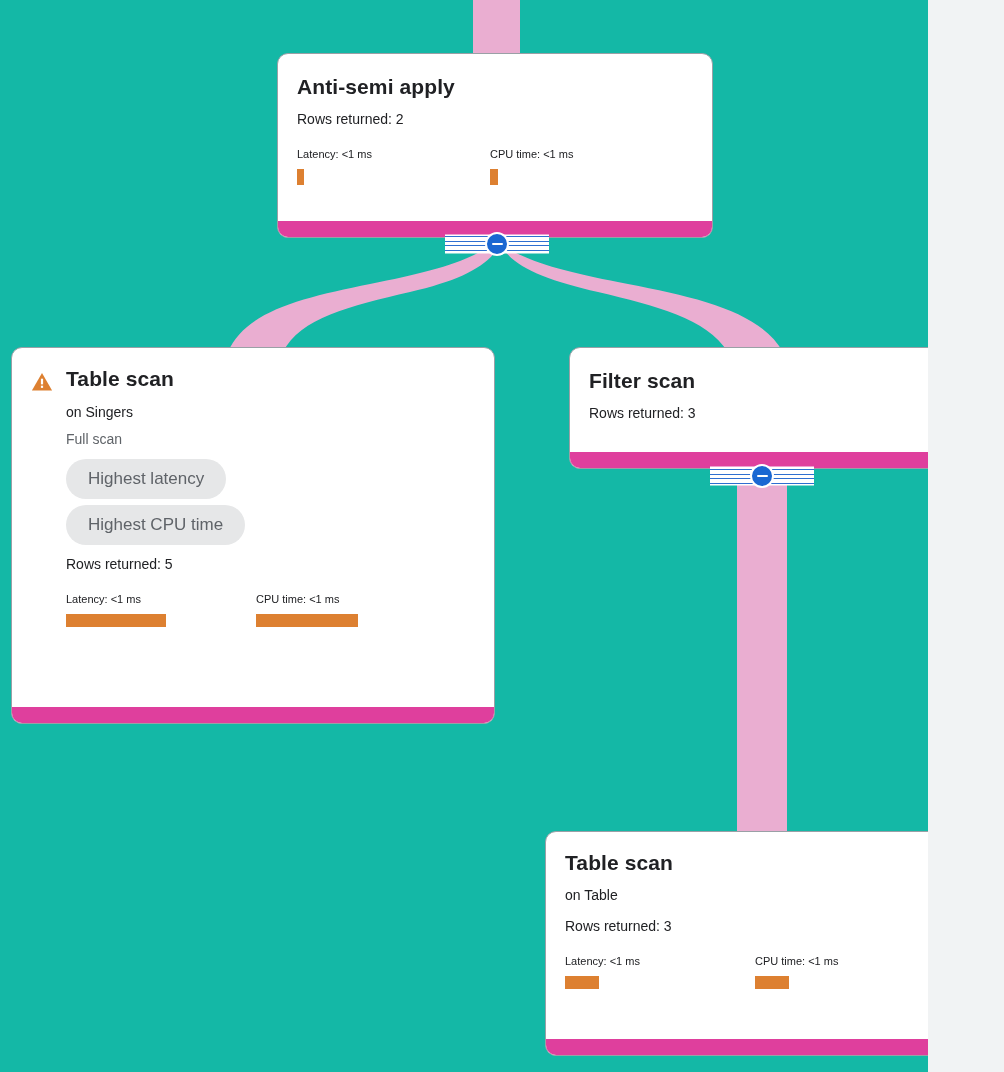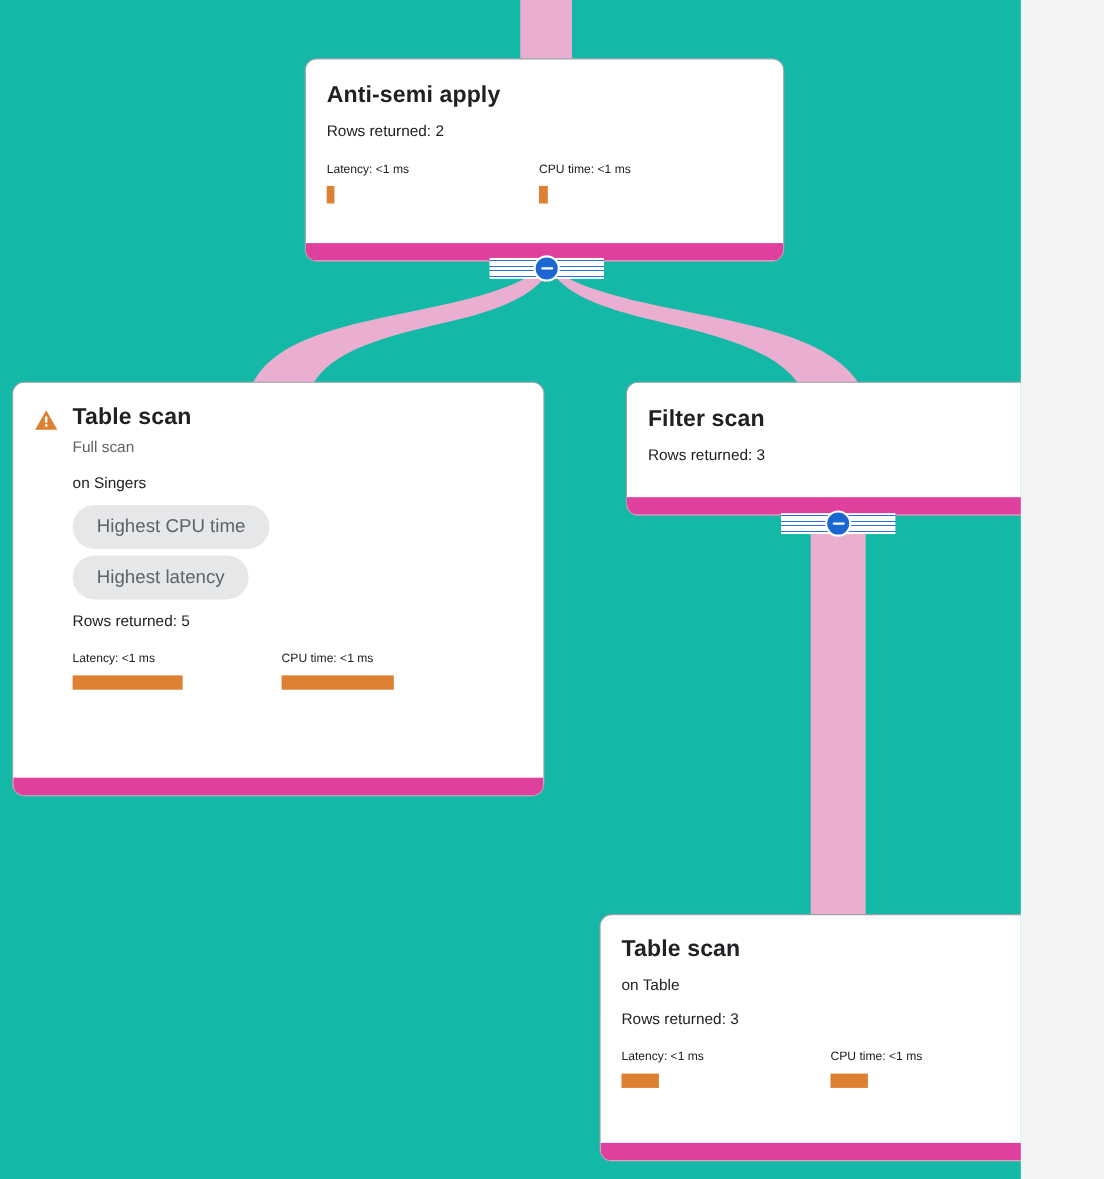--- a/index.html
+++ b/index.html
@@ -238,25 +238,25 @@
     <div class="node-body">
       <div class="node-header">
         <svg class="warn-icon" viewBox="0 0 24 24">
           <path d="M12 2.2 L23 21.4 L1 21.4 Z" fill="#dd8031"></path>
           <rect x="10.8" y="8.4" width="2.4" height="6.2" fill="#ffffff"></rect>
           <rect x="10.8" y="16" width="2.4" height="2.4" fill="#ffffff"></rect>
         </svg>
         <div class="node-title">Table scan</div>
       </div>
       <div style="padding-left:35px;">
+        <div class="node-sub">on Singers</div>
         <div class="node-sub muted">Full scan</div>
-        <div class="node-sub">on Singers</div>
         <div class="chips">
+          <span class="chip">Highest latency</span>
           <span class="chip">Highest CPU time</span>
-          <span class="chip">Highest latency</span>
         </div>
         <div class="rows-line">Rows returned: 5</div>
         <div class="metrics">
           <div class="metric">
             <div class="metric-label">Latency: &lt;1 ms</div>
             <div class="metric-bar m1"></div>
           </div>
           <div class="metric">
             <div class="metric-label">CPU time: &lt;1 ms</div>
             <div class="metric-bar m2"></div>

